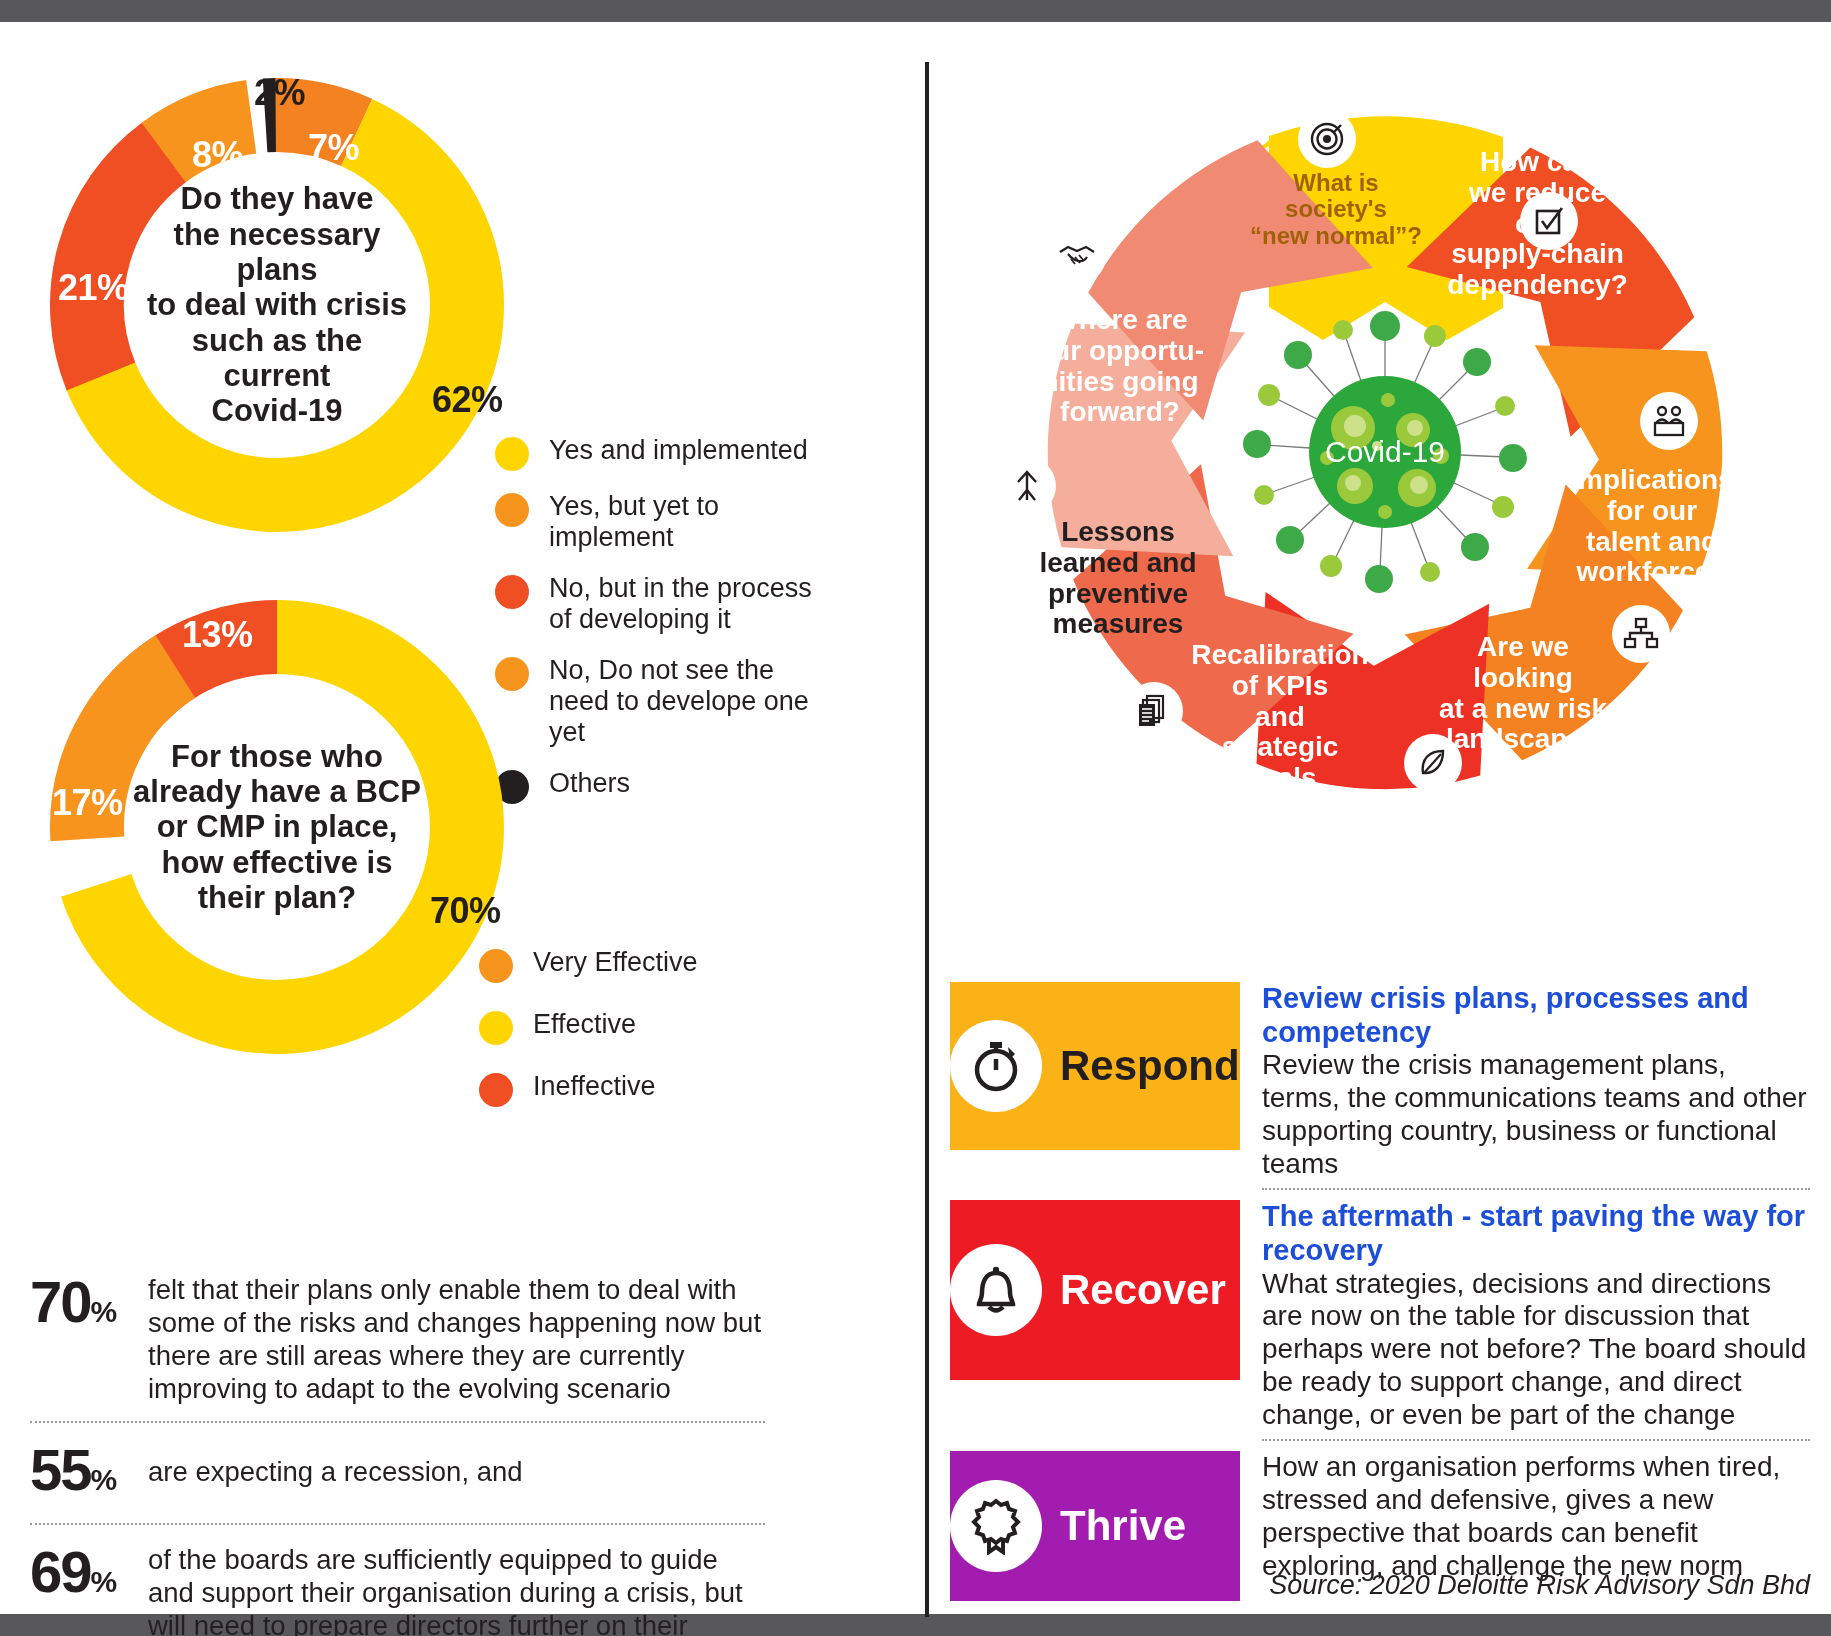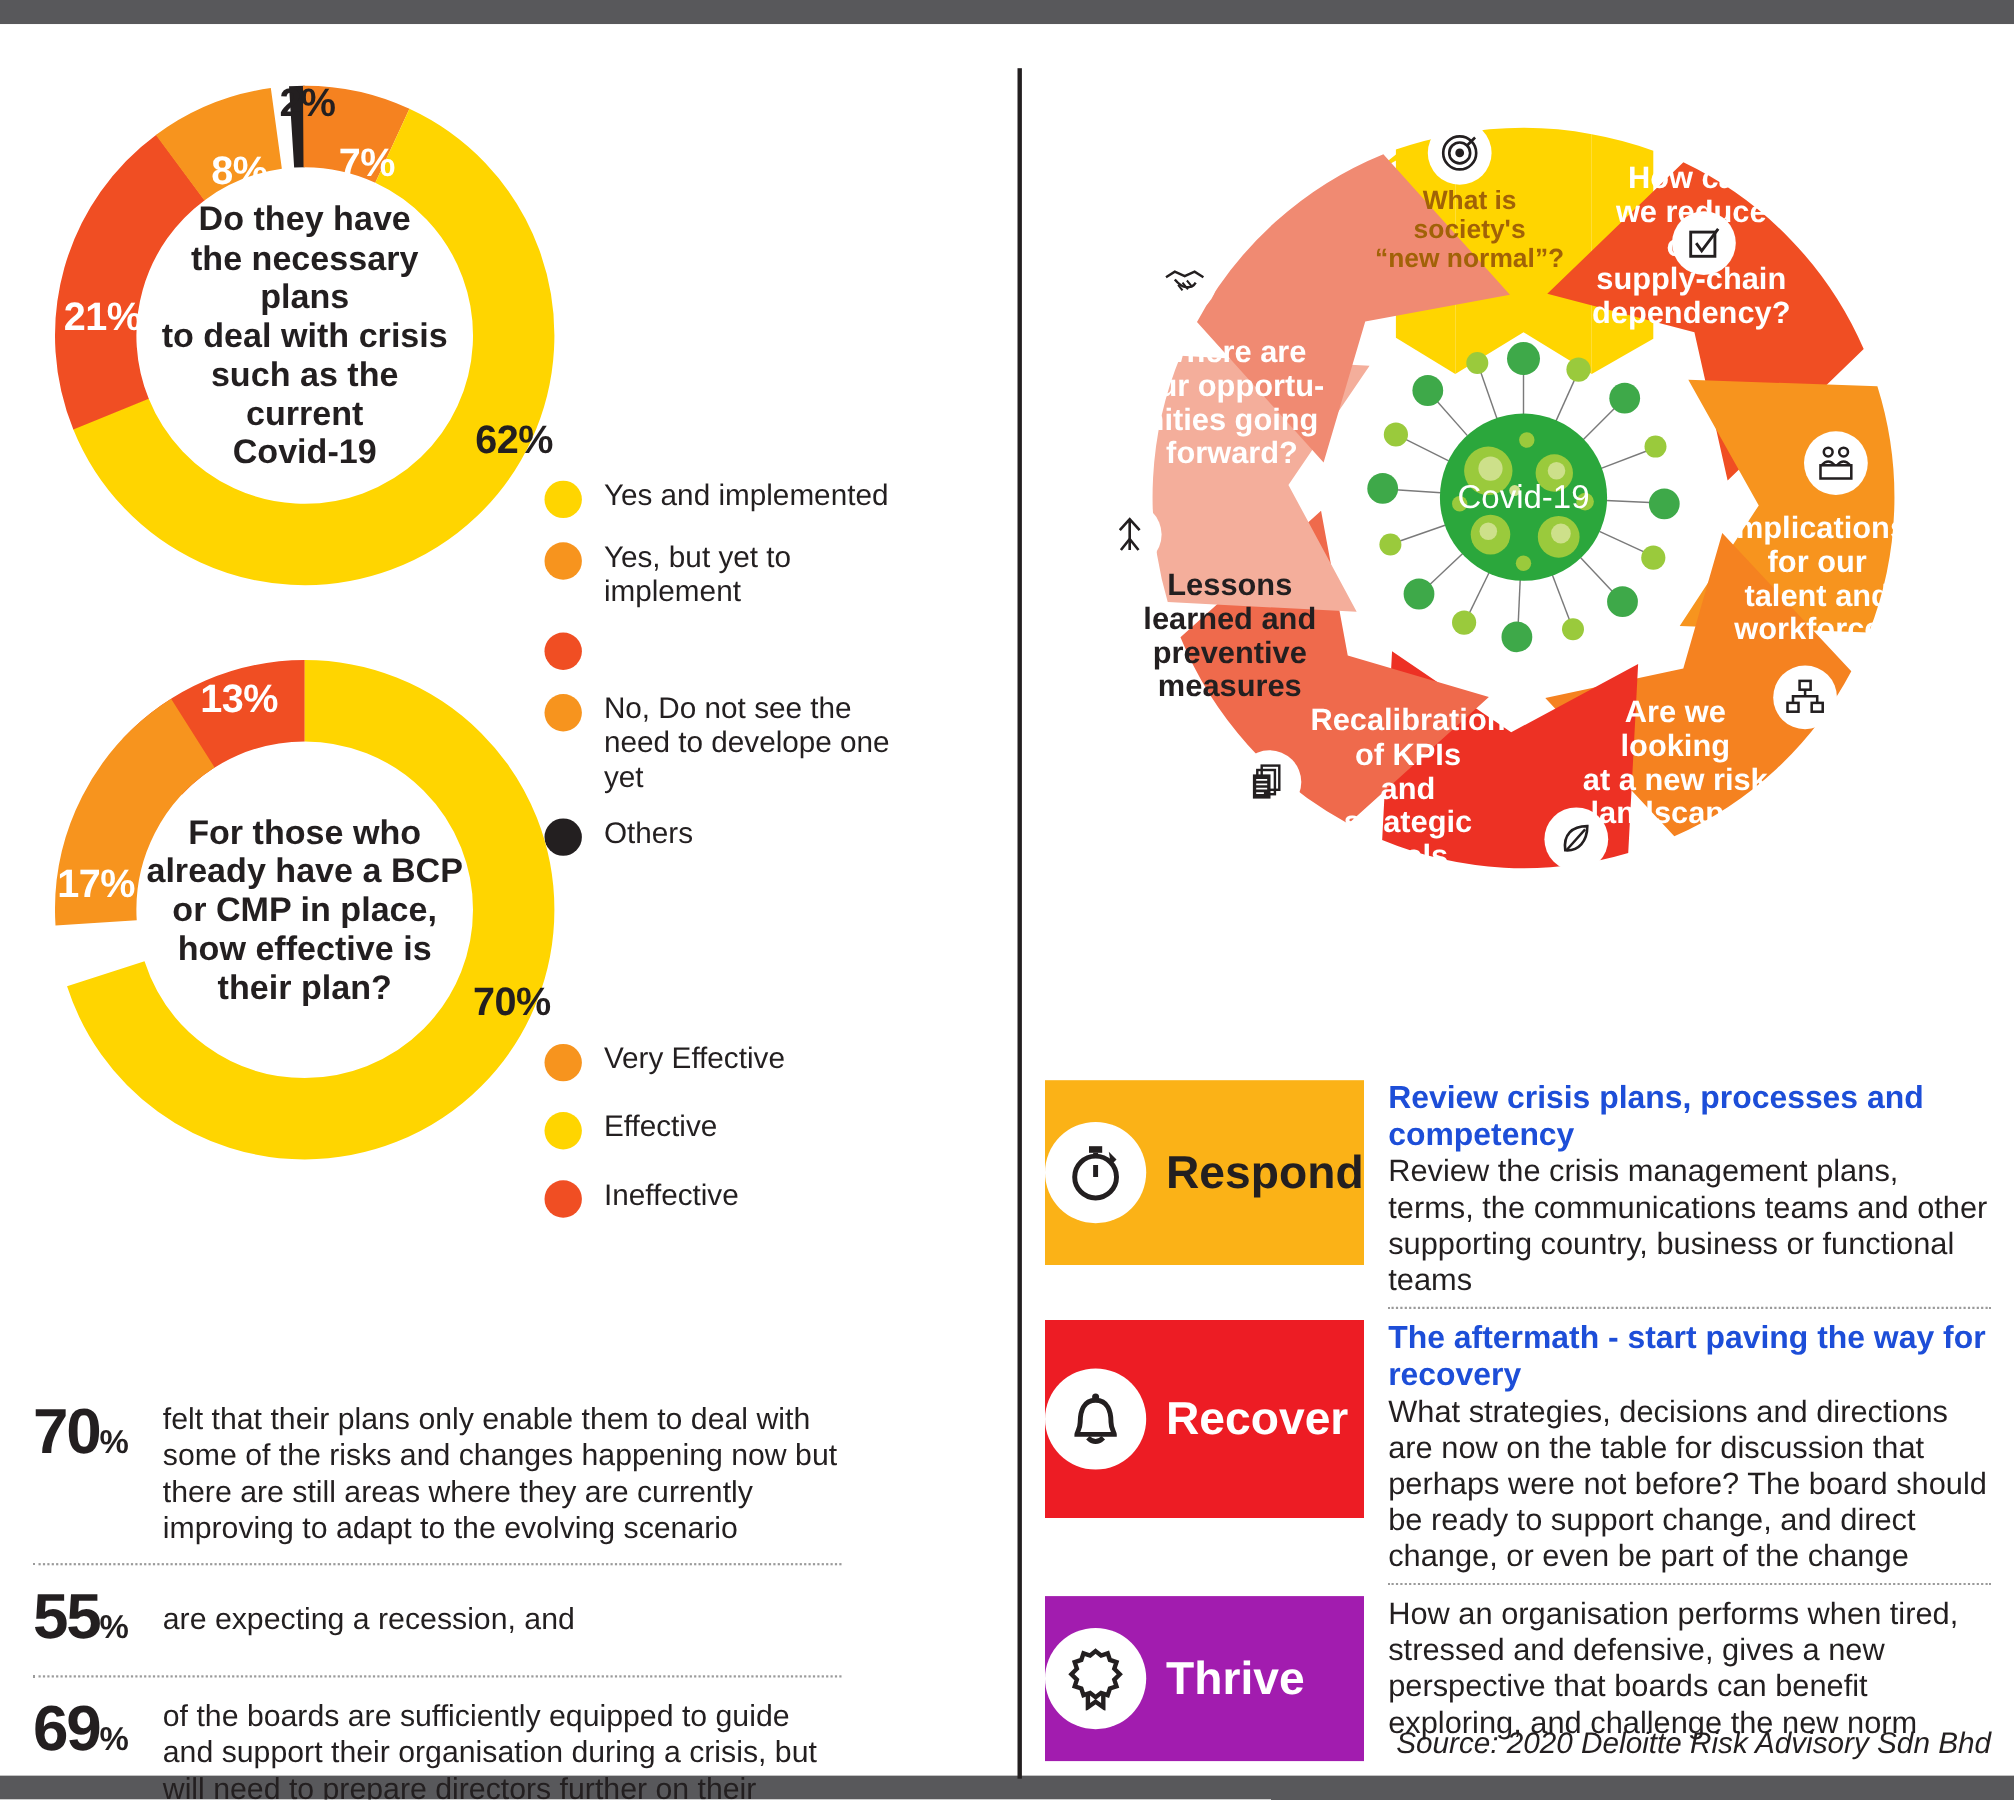--- a/index.html
+++ b/index.html
@@ -120,20 +120,21 @@
     <div class="legend-row">
       <span class="legend-dot" style="background:#FFD500;"></span>
       <span class="legend-label">Yes and implemented</span>
     </div>
     <div class="legend-row">
       <span class="legend-dot" style="background:#F7941E;"></span>
       <span class="legend-label">Yes, but yet to implement</span>
     </div>
     <div class="legend-row">
       <span class="legend-dot" style="background:#F04E23;"></span>
+      <span class="legend-label">No, but in the process of developing it</span>
     </div>
     <div class="legend-row">
       <span class="legend-dot" style="background:#F7941E;"></span>
       <span class="legend-label">No, Do not see the need to develope one yet</span>
     </div>
     <div class="legend-row">
       <span class="legend-dot" style="background:#231f20;"></span>
       <span class="legend-label">Others</span>
     </div>
   </div>
@@ -148,21 +149,21 @@
       </g>
     </svg>
     <div class="donut-center-text" style="font-size:31px;padding:0 90px;box-sizing:border-box;">
       <span id="d2title">For those who<br>already have a BCP<br>or CMP in place,<br>how effective is<br>their plan?</span>
     </div>
   </div>
   <div class="slice-label" style="left:182px;top:592px;font-size:36px;color:#ffffff;">13%</div>
   <div class="slice-label" style="left:52px;top:760px;font-size:36px;color:#ffffff;">17%</div>
   <div class="slice-label" style="left:430px;top:868px;font-size:36px;color:#231f20;">70%</div>
 
-  <div class="legend2" style="left:495px;top:925px;width:300px;">
+  <div class="legend2" style="left:479px;top:925px;width:300px;">
     <div class="legend-row">
       <span class="legend-dot" style="background:#F7941E;"></span>
       <span class="legend-label">Very Effective</span>
     </div>
     <div class="legend-row">
       <span class="legend-dot" style="background:#FFD500;"></span>
       <span class="legend-label">Effective</span>
     </div>
     <div class="legend-row">
       <span class="legend-dot" style="background:#F04E23;"></span>

